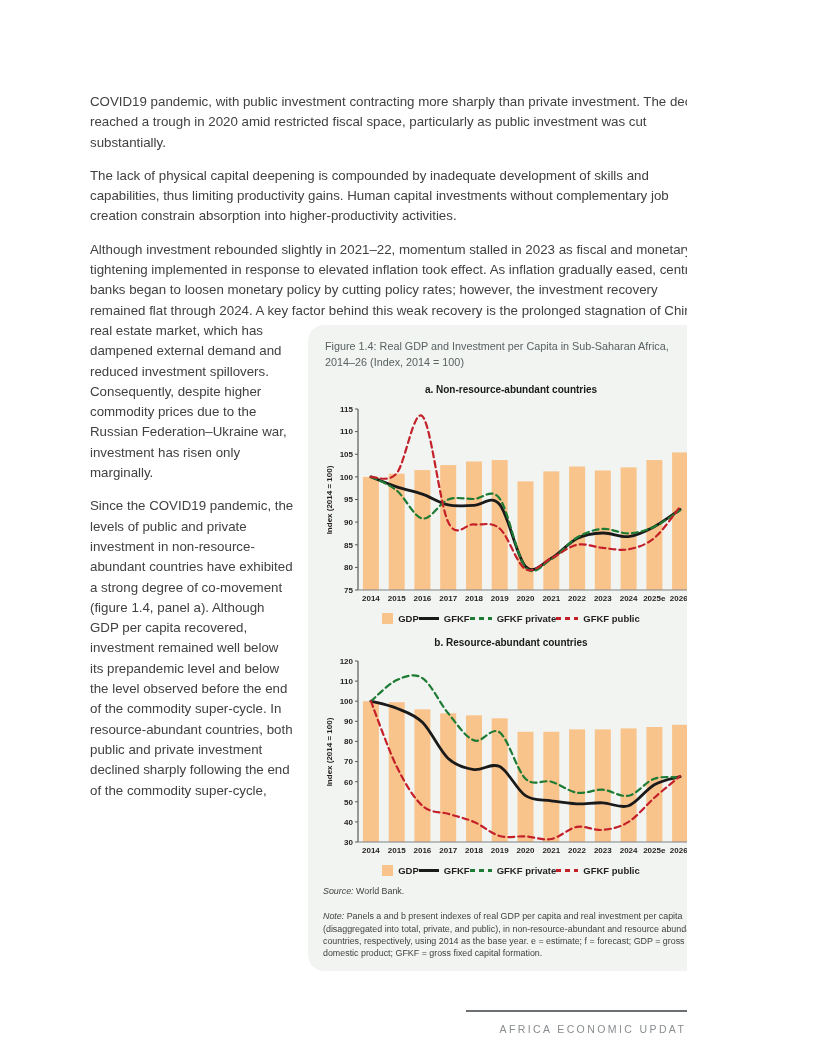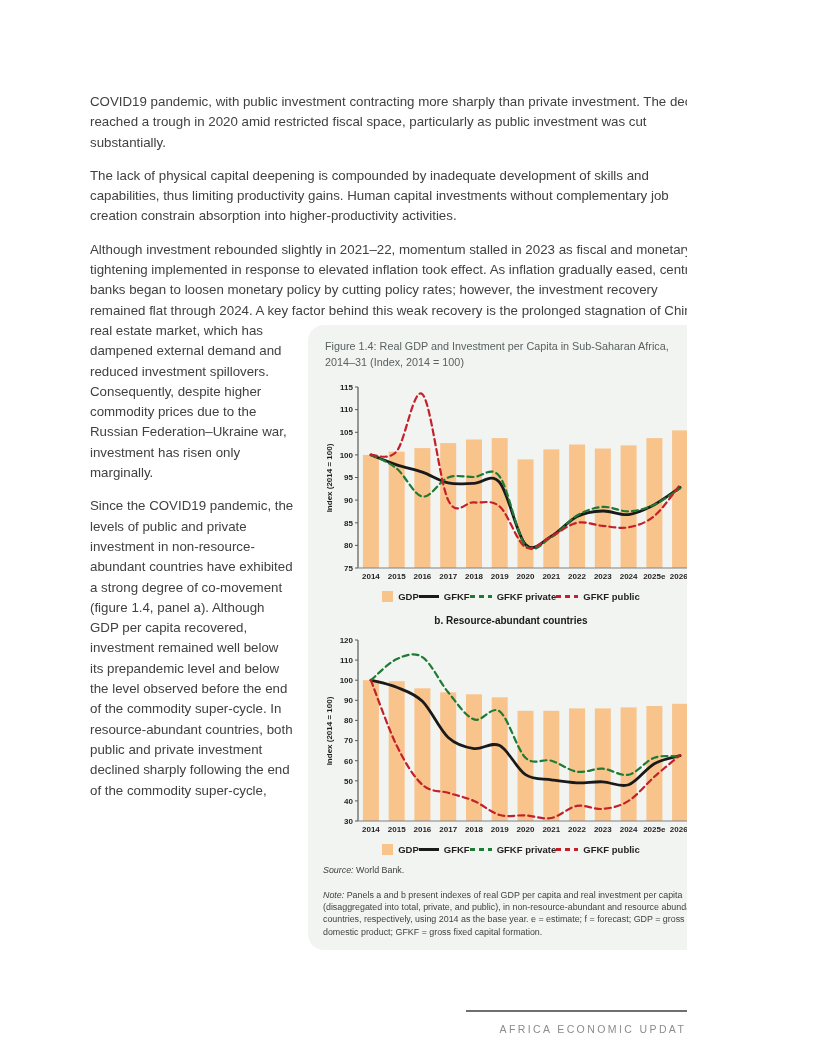--- a/index.html
+++ b/index.html
@@ -33,23 +33,24 @@
 </head>
 <body>
 
 <div class="page">
   <div class="content">
     <p>COVID19 pandemic, with public investment contracting more sharply than private investment. The decline reached a trough in 2020 amid restricted fiscal space, particularly as public investment was cut substantially.</p>
     <p>The lack of physical capital deepening is compounded by inadequate development of skills and capabilities, thus limiting productivity gains. Human capital investments without complementary job creation constrain absorption into higher-productivity activities.</p>
     <p><span>Although investment rebounded slightly in 2021–22, momentum stalled in 2023 as fiscal and monetary tightening implemented in response to elevated inflation took effect. As inflation gradually eased, central banks began to loosen monetary policy by cutting policy rates; however, the investment recovery remained flat through 2024. A key factor behind this weak</span>
       <span class="figwrap">
         <span class="figure-card" style="display:block">
-          <span class="figure-caption" style="display:block">Figure 1.4: Real GDP and Investment per Capita in Sub-Saharan Africa, 2014–31 (Index, 2014 = 100)</span>
+          <span class="figure-caption" style="display:block">Figure 1.4: Real GDP and Investment per Capita in Sub-Saharan Africa, 2014–26 (Index, 2014 = 100)</span>
 
           <span style="display:block">
+            <span class="panel-title" style="display:block">a. Non-resource-abundant countries</span>
             <span class="chart" style="display:block"><svg width="374" height="210" viewBox="0 0 374 210">
                   <rect x="39.9" y="74.9" width="16.0" height="113.1" fill="#f9c38c"></rect>
                   <rect x="65.7" y="71.7" width="16.0" height="116.3" fill="#f9c38c"></rect>
                   <rect x="91.4" y="68.1" width="16.0" height="119.9" fill="#f9c38c"></rect>
                   <rect x="117.2" y="63.1" width="16.0" height="124.9" fill="#f9c38c"></rect>
                   <rect x="143.0" y="59.5" width="16.0" height="128.5" fill="#f9c38c"></rect>
                   <rect x="168.7" y="58.1" width="16.0" height="129.9" fill="#f9c38c"></rect>
                   <rect x="194.5" y="79.4" width="16.0" height="108.6" fill="#f9c38c"></rect>
                   <rect x="220.3" y="69.4" width="16.0" height="118.6" fill="#f9c38c"></rect>
                   <rect x="246.1" y="64.5" width="16.0" height="123.5" fill="#f9c38c"></rect>

